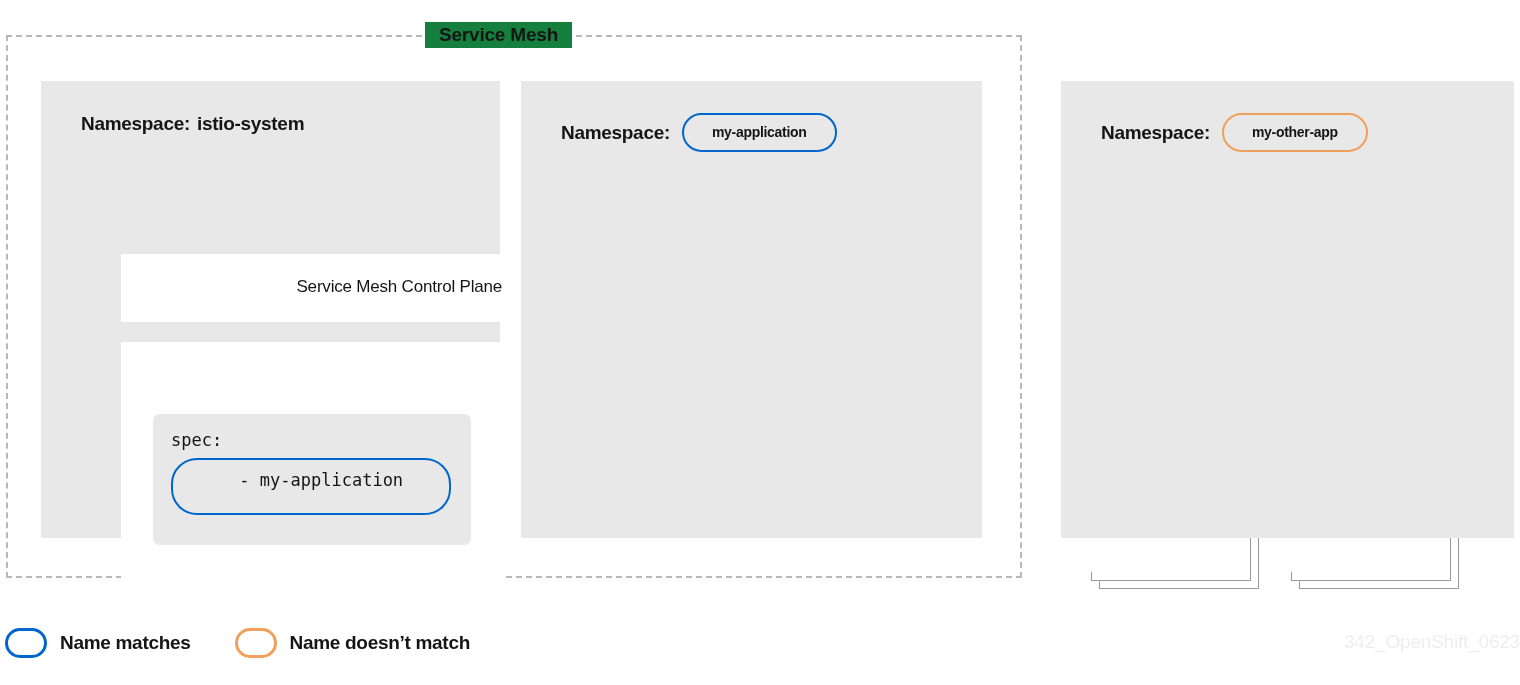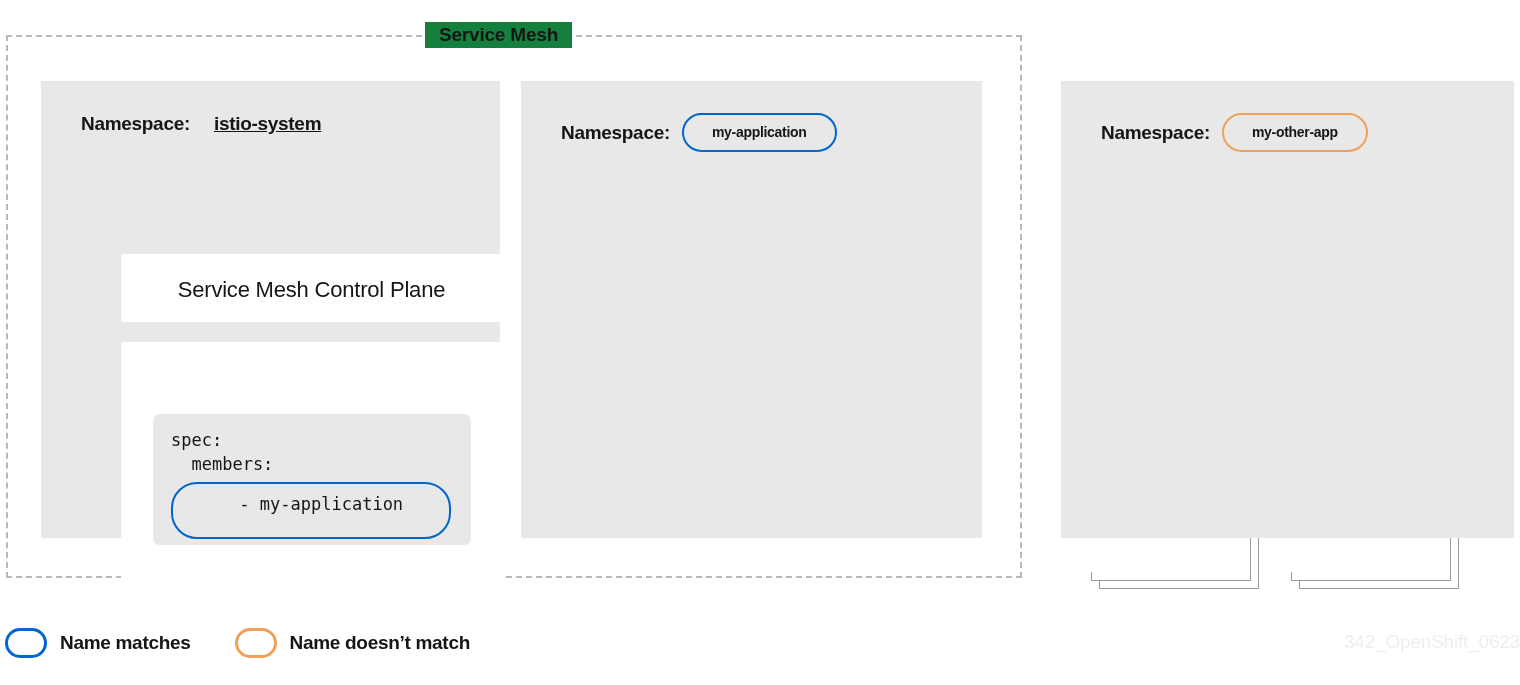--- a/index.html
+++ b/index.html
@@ -90,22 +90,22 @@
     background: #ffffff;
     box-sizing: border-box;
   }
   #box-control-plane { left: 80px; top: 173px; width: 381px; height: 68px; }
   #box-member-roll   { left: 80px; top: 261px; width: 381px; height: 239px; }
 
   .box-title {
     position: absolute;
     left: 0;
     right: 0;
-    text-align: center;
-    font-size: 22px;
+    text-align: right;
+    font-size: 17px;
     font-weight: normal;
     letter-spacing: -0.2px;
     color: #151515;
   }
   #box-control-plane .box-title { top: 23px; }
   #box-member-roll   .box-title { top: 26px; }
 
   
   #code-block {
     position: absolute;
@@ -218,32 +218,31 @@
 </head>
 <body>
 
 <div id="mesh-boundary"></div>
 <div id="mesh-title">Service Mesh</div>
 
 <div class="ns-panel" id="panel-istio">
 
   <div class="ns-header">
     <span class="ns-label">Namespace:</span>
-    <span class="ns-label" style="margin-left:24px;text-decoration:underline;">istio-system</span>
+    <span class="ns-label" style="margin-left:7px;">istio-system</span>
   </div>
 
   <div class="white-box" id="box-control-plane">
     <div class="box-title">Service Mesh Control Plane</div>
   </div>
 
   <div class="white-box" id="box-member-roll">
 
     <div id="code-block">
       <div class="code-line">spec:</div>
-      <div class="code-line">  members:</div>
       <div id="code-member-pill">  - my-application</div>
     </div>
   </div>
 </div>
 
 <div class="ns-panel" id="panel-myapp">
 
   <div class="ns-header">
     <span class="ns-label">Namespace:</span>
     <span class="ns-pill blue">my-application</span>

